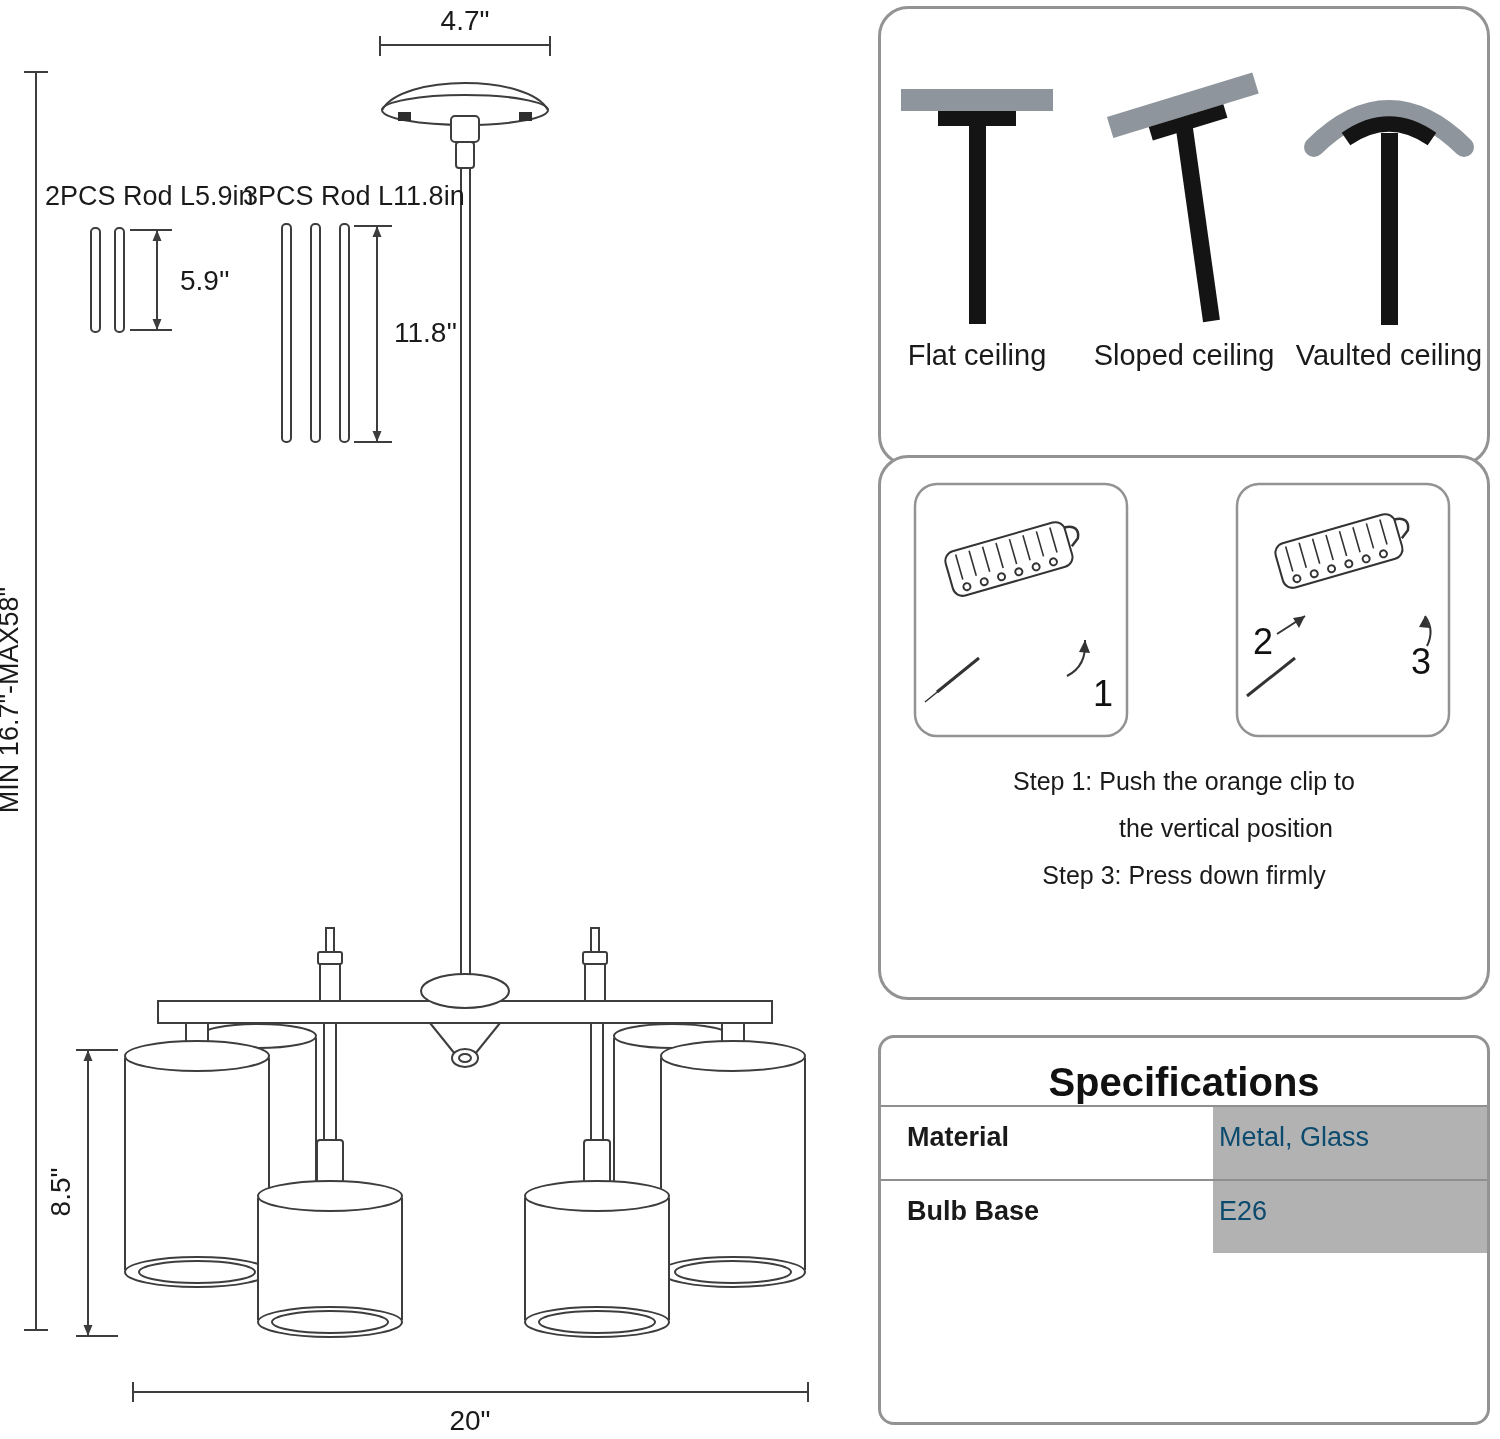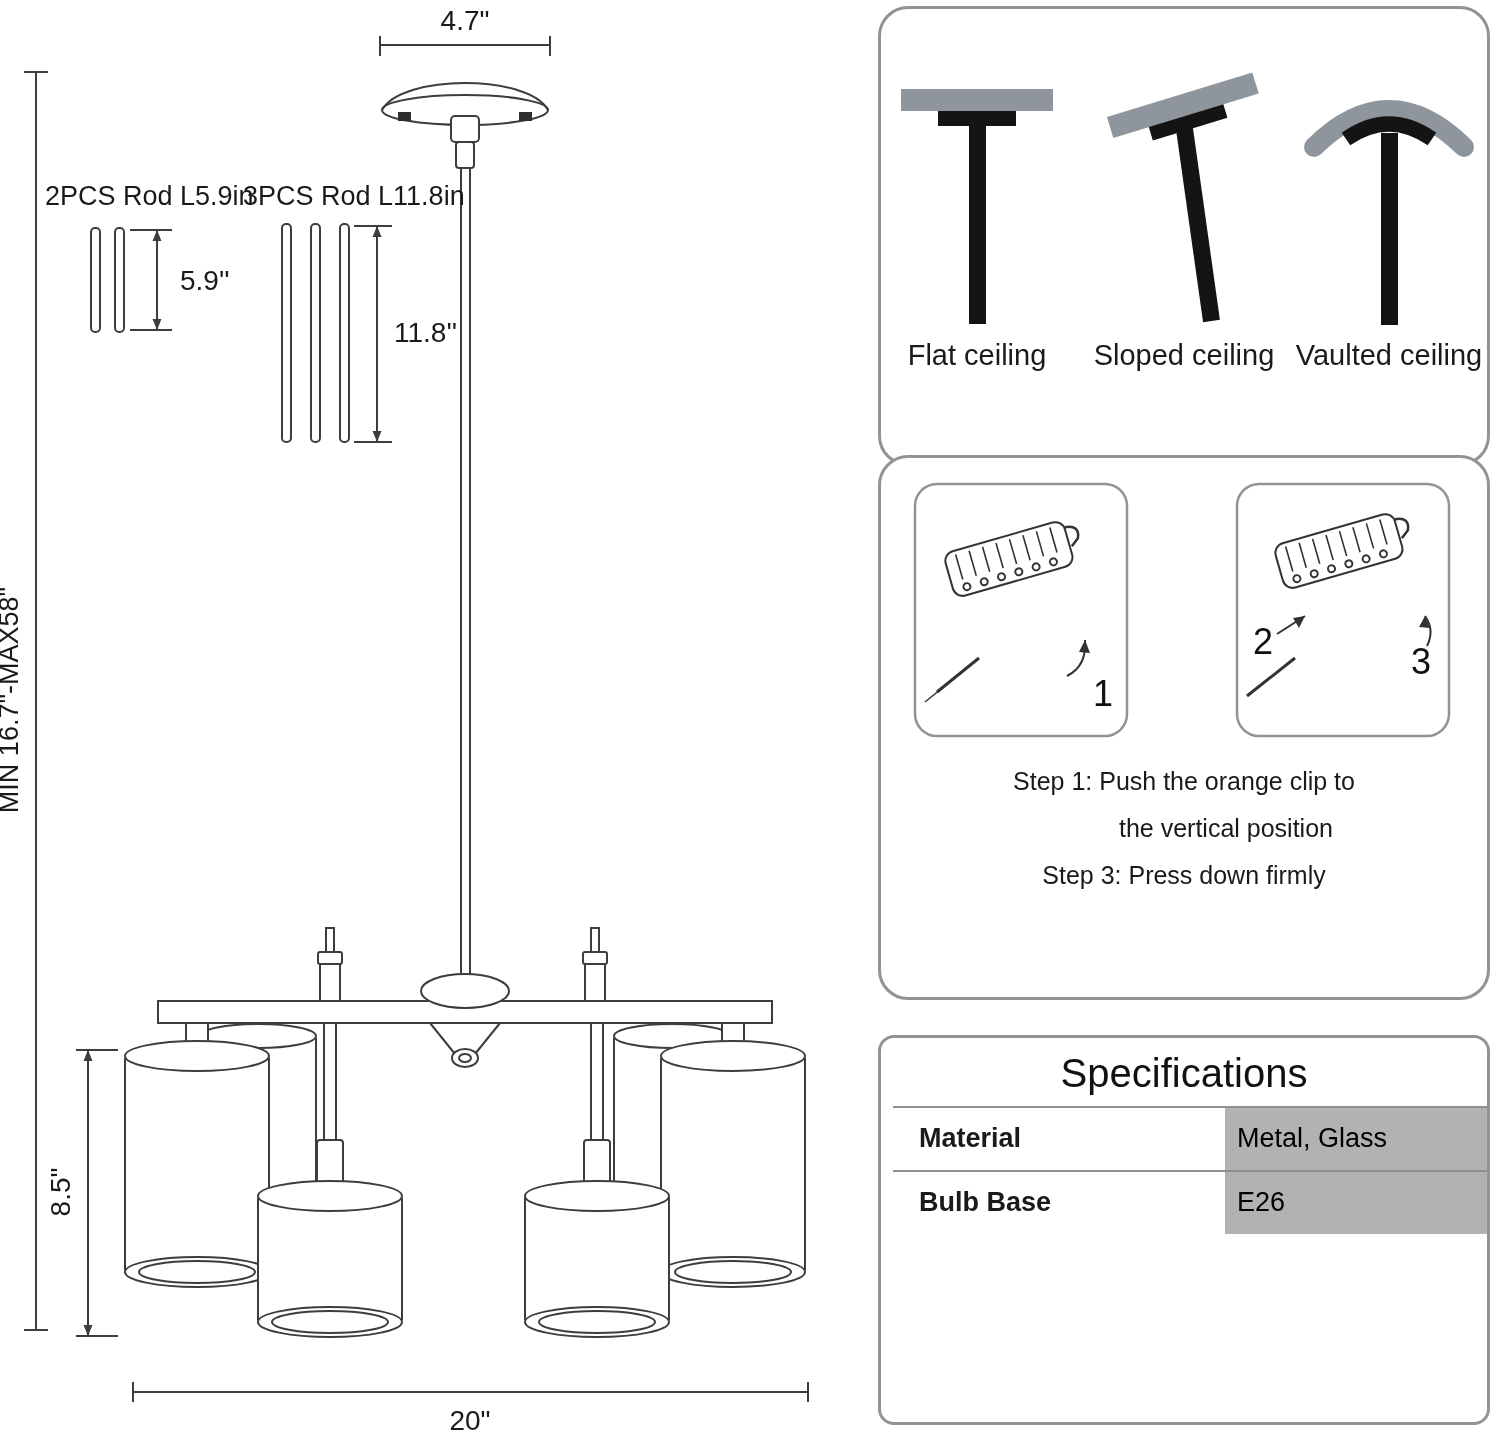--- a/index.html
+++ b/index.html
@@ -14,32 +14,32 @@
   }
   .panel-ceiling{top:6px;height:460px;border-radius:30px;}
   .panel-steps{top:455px;height:545px;border-radius:30px;}
   .panel-specs{top:1035px;height:390px;border-radius:16px;overflow:hidden;}
   .steps-text{
     position:absolute;left:0;top:300px;width:100%;
     font-size:25px;line-height:47px;text-align:center;color:#1a1a1a;
   }
   .steps-text .indent{transform:translateX(42px);}
   .specs-title{
-    height:68px;line-height:70px;text-align:center;
-    font-size:40px;font-weight:normal;color:#111;
-  }
-  .spec-row{display:flex;height:64px;border-top:2px solid #8f8f8f;box-sizing:border-box;margin-left:12px;}
+    height:58px;line-height:70px;text-align:center;
+    font-size:40px;font-weight:bold;color:#111;margin-top:9px;
+  }
+  .spec-row{display:flex;height:74px;border-top:2px solid #8f8f8f;box-sizing:border-box;}
   .spec-label{
     flex:0 0 332px;box-sizing:border-box;padding-left:26px;
     font-size:27px;font-weight:bold;line-height:61px;background:#fff;
     white-space:nowrap;overflow:hidden;
   }
   .spec-value{
-    flex:1;box-sizing:border-box;padding-left:12px;
-    font-size:27px;line-height:61px;background:#b2b2b2;color:#000000;
+    flex:1;box-sizing:border-box;padding-left:6px;
+    font-size:27px;line-height:61px;background:#b2b2b2;color:#0c4a6e;
     white-space:nowrap;overflow:hidden;
   }
 </style>
 </head>
 <body>
 
 <div class="canvas">
 
   <svg width="870" height="1439" viewBox="0 0 870 1439" style="position:absolute;left:0;top:0;" fill="none" stroke="#3d3d3d" stroke-width="2">
 

